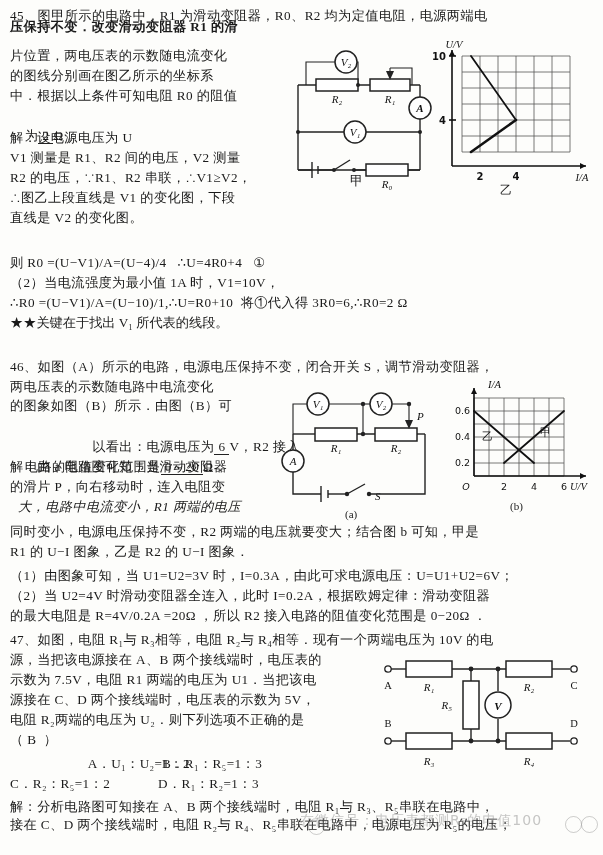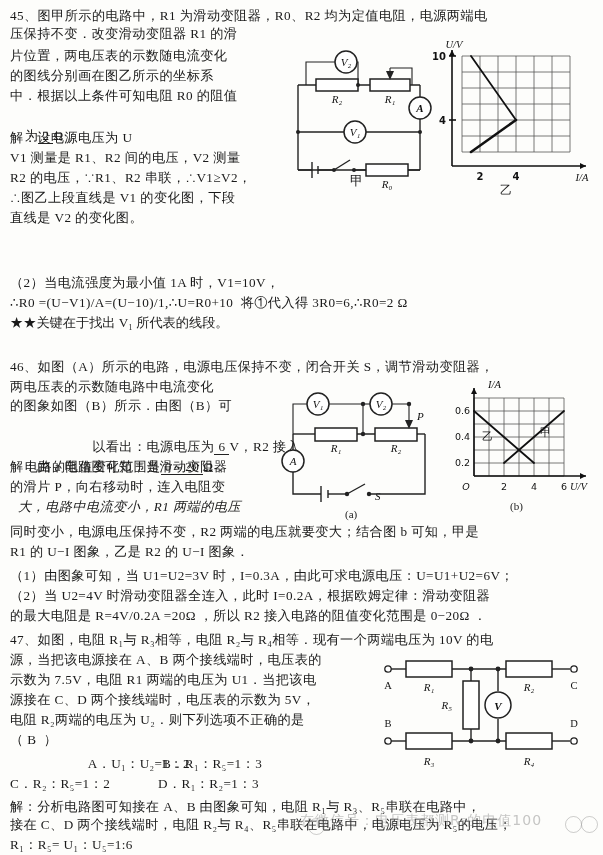--- a/index.html
+++ b/index.html
@@ -61,33 +61,34 @@
     border-radius:50%;
     width:15px;height:15px;
   }
 </style>
 </head>
 <body>
 
 <div class="page">
 
   <div class="blk txt" style="left:10px;top:6px;width:586px;">45、图甲所示的电路中，R1 为滑动变阻器，R0、R2 均为定值电阻，电源两端电</div>
-  <div class="blk txt" style="left:10px;top:24px;width:300px;">压保持不变．改变滑动变阻器 R1 的滑</div>
+  <div class="blk txt" style="left:10px;top:17px;width:300px;font-weight:bold;">压保持不变．改变滑动变阻器 R1 的滑</div>
   <div class="blk txt" style="left:10px;top:46px;width:300px;">片位置，两电压表的示数随电流变化</div>
   <div class="blk txt" style="left:10px;top:66px;width:300px;">的图线分别画在图乙所示的坐标系</div>
   <div class="blk txt" style="left:10px;top:86px;width:300px;">中．根据以上条件可知电阻 R0 的阻值</div>
   <div class="blk txt" style="left:10px;top:106px;width:300px;">
     <span>为</span><span class="fill">2</span><span>Ω 。</span>
   </div>
 
   <div class="blk txt" style="left:10px;top:128px;width:300px;">解：设电源电压为 U</div>
   <div class="blk txt" style="left:10px;top:148px;width:300px;">V1 测量是 R1、R2 间的电压，V2 测量</div>
   <div class="blk txt" style="left:10px;top:168px;width:320px;">R2 的电压，∵R1、R2 串联，∴V1≥V2，</div>
   <div class="blk txt" style="left:10px;top:188px;width:320px;">∴图乙上段直线是 V1 的变化图，下段</div>
   <div class="blk txt" style="left:10px;top:208px;width:320px;">直线是 V2 的变化图。</div>
+  <div class="blk txt" style="left:10px;top:253px;width:586px;">则 R0 =(U−V1)/A=(U−4)/4   ∴U=4R0+4   ①</div>
   <div class="blk txt" style="left:10px;top:273px;width:586px;">（2）当电流强度为最小值 1A 时，V1=10V，</div>
   <div class="blk txt" style="left:10px;top:293px;width:586px;">∴R0 =(U−V1)/A=(U−10)/1,∴U=R0+10  将①代入得 3R0=6,∴R0=2 Ω</div>
   <div class="blk txt star" style="left:10px;top:313px;width:586px;">★★关键在于找出 V₁ 所代表的线段。</div>
 
   <div class="fig" style="left:288px;top:40px;">
     <svg width="150" height="150" viewBox="0 0 150 150">
 
       <path class="wire" d="M10 45 H132"></path>
       <path class="wire" d="M10 45 V130"></path>
       <path class="wire" d="M132 45 V130"></path>
@@ -291,23 +292,22 @@
   <div class="blk txt" style="left:10px;top:670px;width:370px;">示数为 7.5V，电阻 R1 两端的电压为 U1．当把该电</div>
   <div class="blk txt" style="left:10px;top:690px;width:370px;">源接在 C、D 两个接线端时，电压表的示数为 5V，</div>
   <div class="blk txt" style="left:10px;top:710px;width:370px;">电阻 R₂两端的电压为 U₂．则下列选项不正确的是</div>
   <div class="blk txt" style="left:10px;top:730px;width:200px;">（ B  ）</div>
 
   <div class="blk txt" style="left:10px;top:754px;width:180px;text-align:right;">A．U₁：U₂=1：2</div>
   <div class="blk txt" style="left:162px;top:754px;width:180px;">B．R₁：R₅=1：3</div>
   <div class="blk txt" style="left:10px;top:774px;width:180px;">C．R₂：R₅=1：2</div>
   <div class="blk txt" style="left:158px;top:774px;width:180px;">D．R₁：R₂=1：3</div>
 
-  <div class="blk txt" style="left:10px;top:797px;width:586px;">解：分析电路图可知接在 A、B 由图象可知，电阻 R₁与 R₃、R₅串联在电路中，</div>
+  <div class="blk txt" style="left:10px;top:797px;width:586px;">解：分析电路图可知接在 A、B 两个接线端时，电阻 R₁与 R₃、R₅串联在电路中，</div>
   <div class="blk txt" style="left:10px;top:815px;width:586px;">接在 C、D 两个接线端时，电阻 R₂与 R₄、R₅串联在电路中，电源电压为 R₅的电压；</div>
-  <div class="blk txt" style="left:10px;top:835px;width:586px;">R₁：R₅= U₁：U₅=1:6</div>
 
   <div class="fig" style="left:378px;top:655px;">
     <svg width="218" height="120" viewBox="0 0 218 120">
 
       <circle cx="10" cy="14" r="3.2" fill="#fff" stroke="#222" stroke-width="1.3"></circle>
       <path class="wire" d="M13 14 H28"></path>
       <rect class="res" x="28" y="6" width="46" height="16"></rect>
       <path class="wire" d="M74 14 H150"></path>
       <rect class="res" x="128" y="6" width="46" height="16"></rect>
       <path class="wire" d="M174 14 H192"></path>

